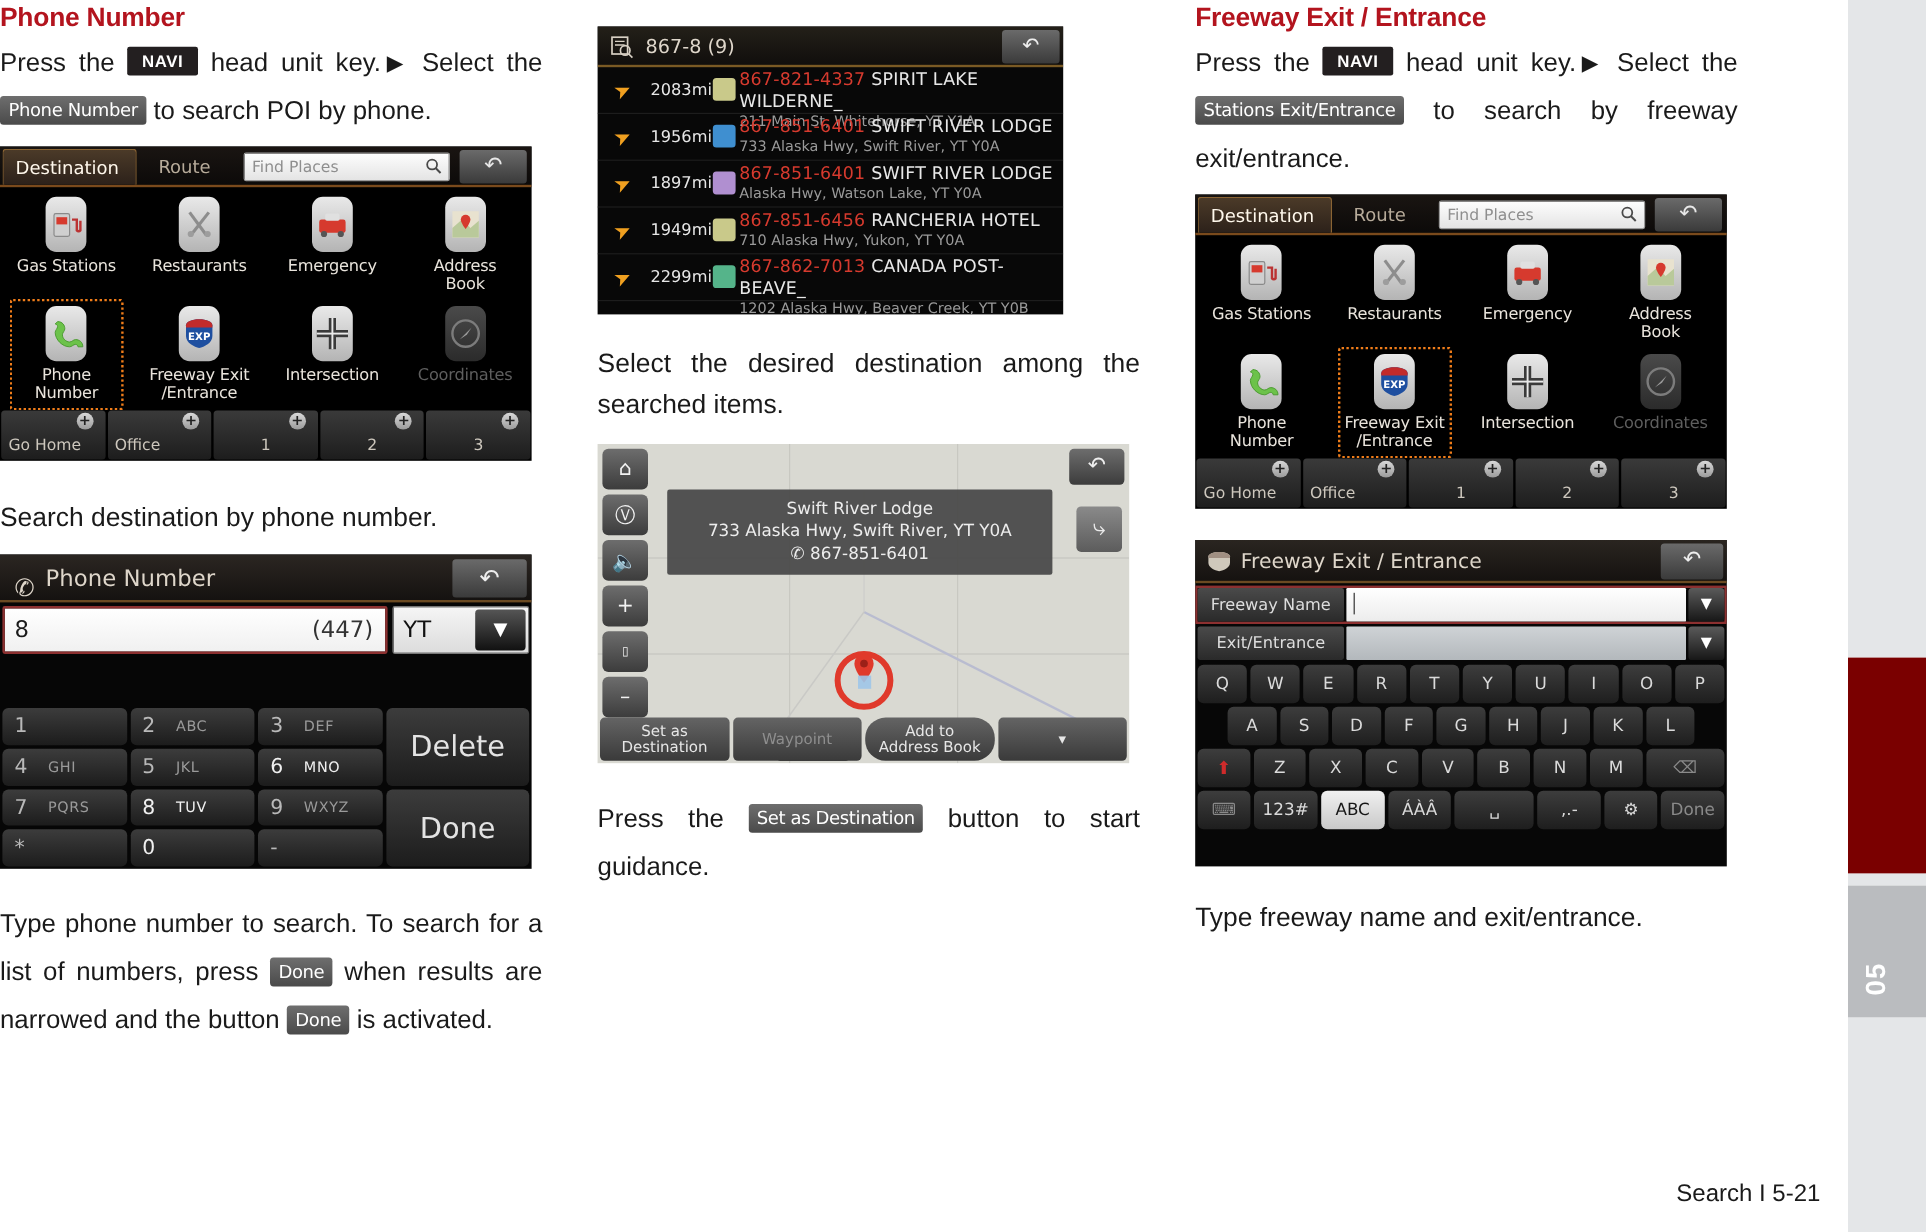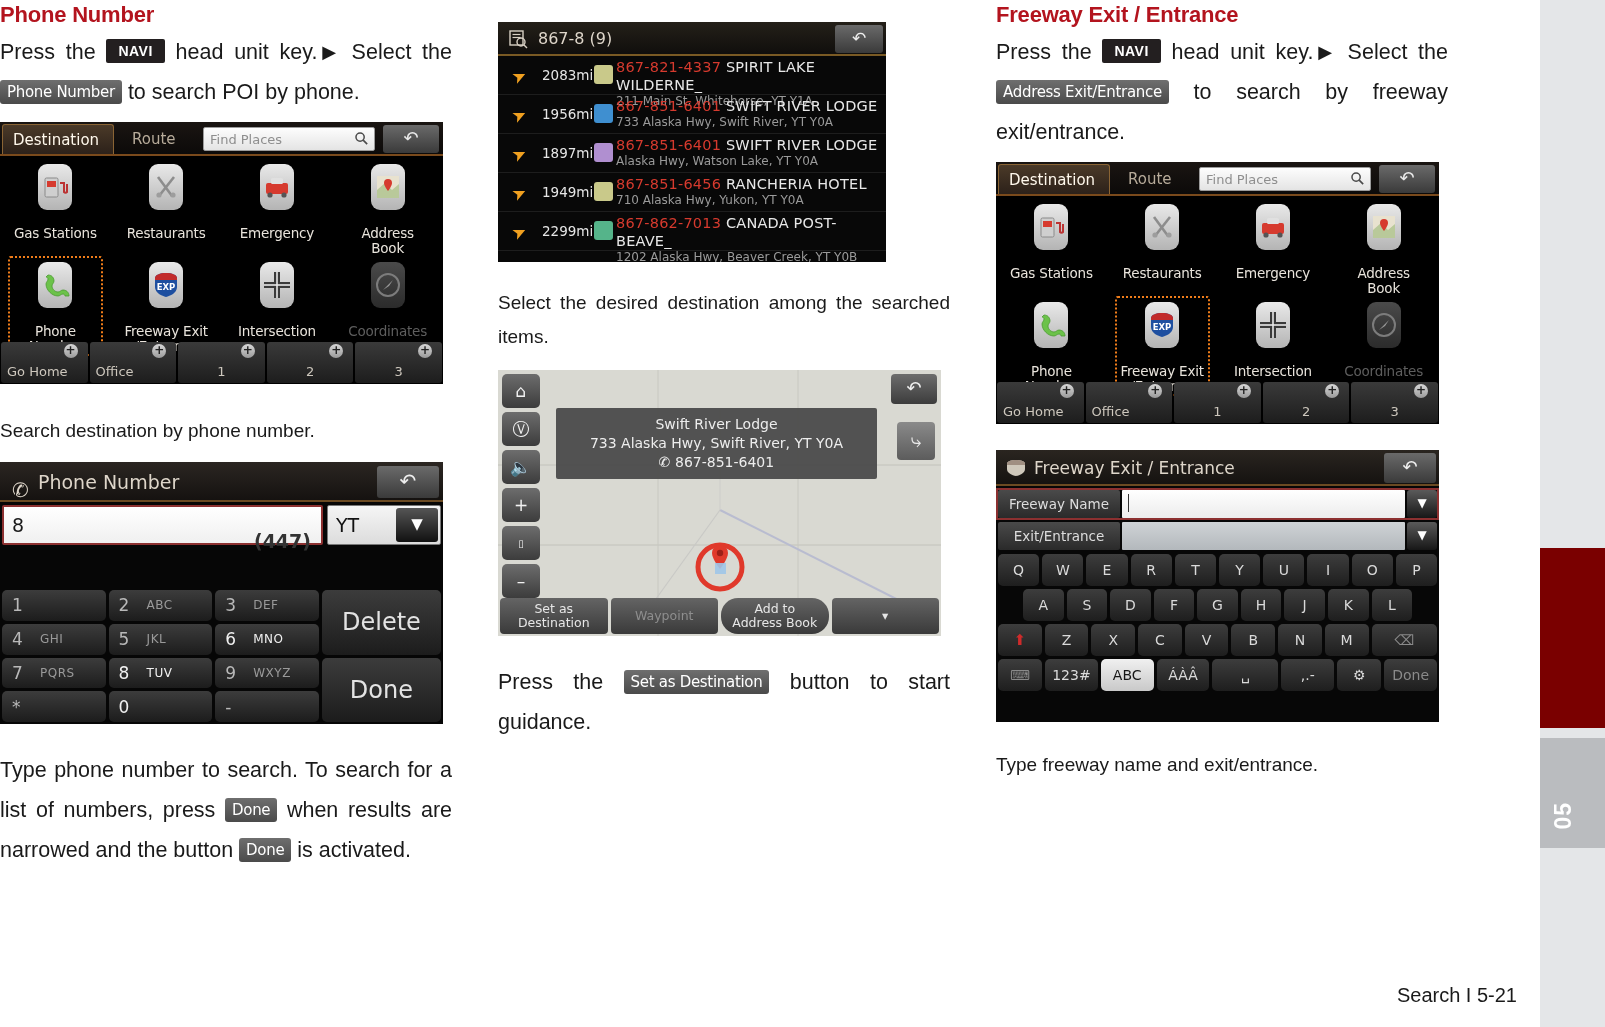--- a/index.html
+++ b/index.html
@@ -27,21 +27,21 @@
     line-height: 30px;
   }
   p.body {
     font-size: 21.5px;
     line-height: 40px;
     color: #1a1a1a;
     text-align: justify;
     text-justify: inter-word;
   }
   p.cap {
-    font-size: 19px;
+    font-size: 22px;
     line-height: 34px;
     color: #1a1a1a;
   }
 
   
   .navikey {
     display: inline-block;
     background: #231f20;
     color: #ffffff;
     font-size: 14px;
@@ -115,21 +115,20 @@
     position: absolute; left: 0; right: 0; top: 36px; bottom: 44px;
     display: grid;
     grid-template-columns: repeat(4, 1fr);
     grid-template-rows: 1fr 1fr;
   }
   .gcell {
     position: relative;
     display: flex; flex-direction: column;
     align-items: center; justify-content: flex-start;
     padding-top: 6px;
-    gap: 11px;
   }
   .gicon {
     width: 34px; height: 46px; border-radius: 9px;
     background: linear-gradient(#e9e9e9,#b4b4b4);
     position: relative; overflow: hidden;
     display:flex;align-items:center;justify-content:center;
   }
   .glabel {
     margin-top: 5px; font-size: 13.5px; color: #e9e4dc;
     text-align: center; line-height: 15px; letter-spacing: -0.2px;
@@ -182,21 +181,21 @@
     background: linear-gradient(#6a6a6a,#3a3a3a); border-radius: 3px;
     text-align:center; line-height:30px; font-size: 20px; color:#eee;
   }
   .ph-inputrow { position: relative; height: 42px; margin: 2px 2px 0 2px; }
   .ph-field {
     position: absolute; left: 0; right: 118px; top: 0; height: 40px;
     background: linear-gradient(#ffffff,#f0f0f0);
     border: 2px solid #8c3030; border-radius: 2px;
     font-size: 19px; color:#1a1a1a; line-height: 36px; padding: 0 8px;
   }
-  .ph-field .ac { position:absolute; right: 10px; top:16px; color:#333;font-weight:bold; }
+  .ph-field .ac { position:absolute; right: 10px; top:0; color:#333; }
   .ph-state {
     position: absolute; right: 0; top: 0; width: 114px; height: 40px;
     background: linear-gradient(#f5f5f5,#dcdcdc);
     border: 1px solid #777; border-radius: 2px;
     font-size: 19px; color: #111; line-height: 38px; padding-left: 8px; margin-left: 30px;
   }
   .ph-state .dd {
     position:absolute; right:2px; top:2px; width: 42px; height: 34px;
     background: linear-gradient(#555,#111); border-radius:3px;
     color:#fff; font-size: 15px; text-align:center; line-height:32px;
@@ -763,21 +762,21 @@
 
   <div class="col col-3">
 
     <h2 class="sect">Freeway Exit / Entrance</h2>
 
     <p class="body" style="margin-top:2px;">
       <span>Press the</span>
       <span class="navikey">NAVI</span>
       <span>head unit key.</span><span class="tri">▶</span>
       <span>Select the</span>
-      <span class="uichip">Address Exit/Entrance</span>
+      <span class="uichip">Stations Exit/Entrance</span>
       <span>to search by freeway exit/entrance.</span>
     </p>
 
     <div class="navscreen" style="width:443px;height:262px;margin-top:10px;">
       <div class="nav-top">
         <div class="nav-tab active">Destination</div>
         <div class="nav-tab t2">Route</div>
         <div class="nav-find">
           <span>Find Places</span>
           <svg class="mag" viewBox="0 0 16 16">

